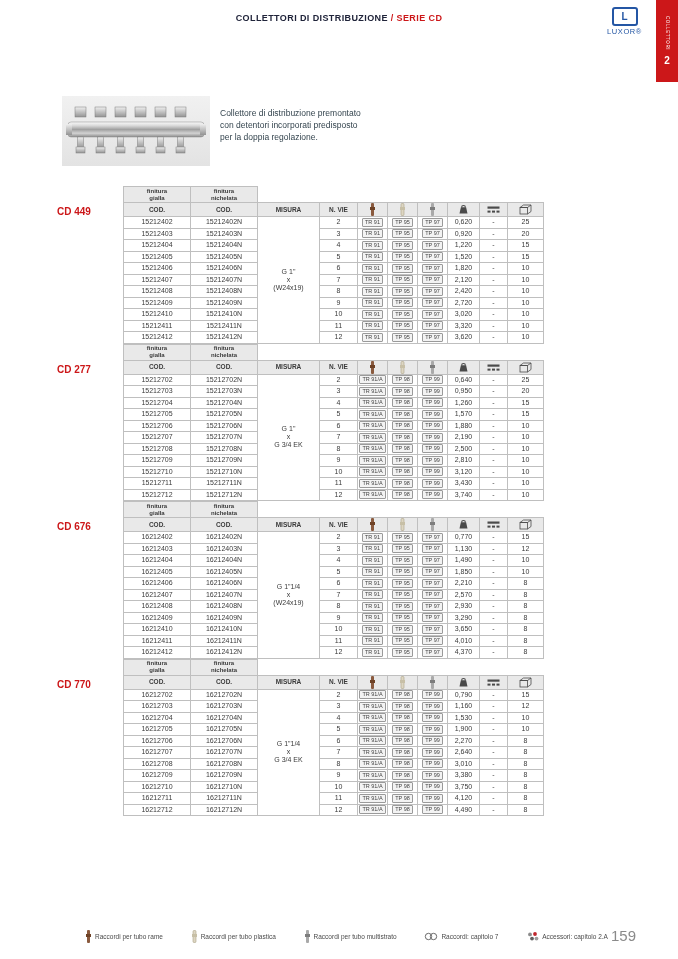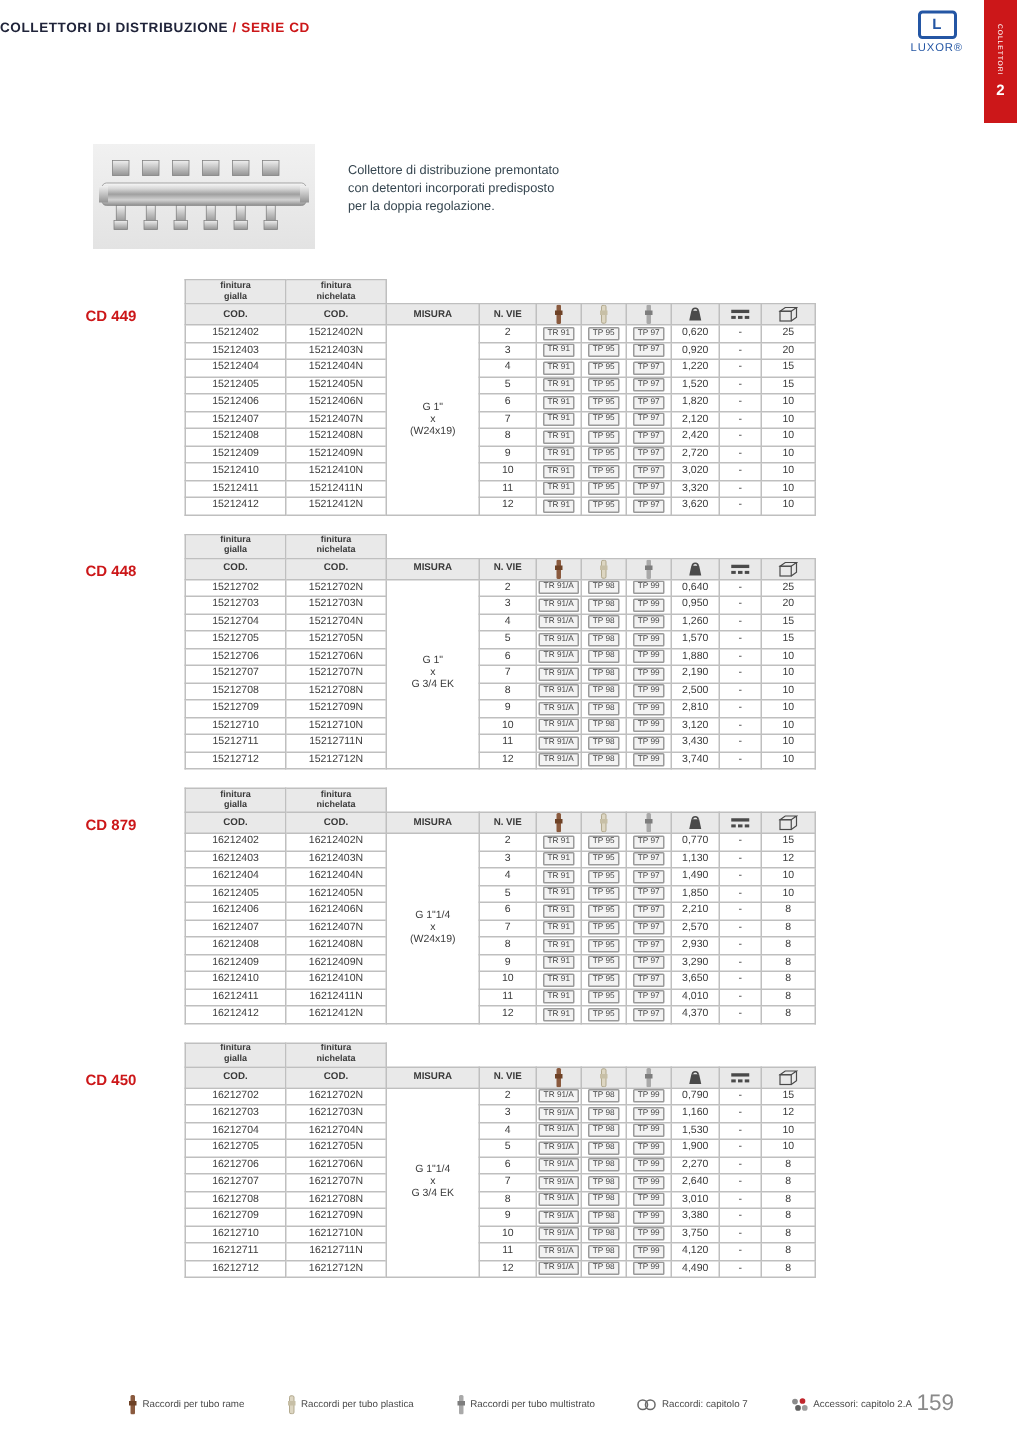--- a/index.html
+++ b/index.html
@@ -3,21 +3,21 @@
 <meta charset="utf-8">
 <style>
   * { margin:0; padding:0; box-sizing:border-box; }
   html,body { background:#fff; }
   body {
     width:678px; height:959px; position:relative; overflow:hidden;
     font-family:"Liberation Sans", sans-serif; color:#333;
   }
   
   .page-title {
-    position:absolute; top:13px; left:0; width:100%; text-align:left;
+    position:absolute; top:13px; left:0; width:100%; text-align:center;
     font-size:9px; font-weight:bold; letter-spacing:.4px; color:#20243a;
   }
   .page-title .series { color:#cc1719; }
   .logo { position:absolute; top:7px; right:36px; text-align:center; }
   .logo-mark {
     width:26px; height:19px; border:2px solid #2456a4; border-radius:3px;
     margin:0 auto 1px; display:flex; align-items:center; justify-content:center;
     color:#2456a4; font-weight:bold; font-size:10px; background:#fff;
   }
   .logo-text { font-size:7.5px; font-weight:normal; color:#2456a4; letter-spacing:.6px; }
@@ -28,26 +28,26 @@
   }
   .tab-vert { writing-mode:vertical-rl; font-size:4.5px; letter-spacing:.6px; }
   .tab-num { font-size:10px; font-weight:bold; }
   
   .product-photo {
     position:absolute; left:62px; top:96px; width:148px; height:70px;
     background:linear-gradient(180deg,#f1f1f1,#e3e3e3);
     display:flex; align-items:center; justify-content:center;
   }
   .desc {
-    position:absolute; left:232px; top:108px; width:185px;
+    position:absolute; left:220px; top:108px; width:185px;
     font-size:8.5px; line-height:1.4; color:#35454f; white-space:pre-line;
   }
   
   .tables { position:absolute; top:186px; left:123px; }
-  .table-block { position:relative; margin-bottom:12px; }
+  .table-block { position:relative; }
   .cd-label {
     position:absolute; left:-66px; top:20px;
     font-size:10px; font-weight:bold; color:#cc1719; white-space:nowrap;
   }
   table { border-collapse:collapse; table-layout:fixed; width:420px; }
   th,td {
     border:1px solid #bfbfbf; text-align:center; vertical-align:middle;
     font-size:7px; padding:0; height:11.5px; line-height:1.15; color:#3a3a3a;
     overflow:hidden;
   }
@@ -316,21 +316,21 @@
             <td><span class="tag">TP 95</span></td>
             <td><span class="tag">TP 97</span></td>
             <td>3,620</td>
             <td>-</td>
             <td>10</td>
           </tr>
         </tbody>
       </table>
     </div>
     <div class="table-block">
-      <div class="cd-label">CD 448</div>
+      <div class="cd-label">CD 277</div>
       <table>
         <colgroup>
           <col style="width:67px">
           <col style="width:67px">
           <col style="width:62px">
           <col style="width:38px">
           <col style="width:30px">
           <col style="width:30px">
           <col style="width:30px">
           <col style="width:32px">
@@ -501,21 +501,21 @@
             <td><span class="tag">TP 98</span></td>
             <td><span class="tag">TP 99</span></td>
             <td>3,740</td>
             <td>-</td>
             <td>10</td>
           </tr>
         </tbody>
       </table>
     </div>
     <div class="table-block">
-      <div class="cd-label">CD 879</div>
+      <div class="cd-label">CD 676</div>
       <table>
         <colgroup>
           <col style="width:67px">
           <col style="width:67px">
           <col style="width:62px">
           <col style="width:38px">
           <col style="width:30px">
           <col style="width:30px">
           <col style="width:30px">
           <col style="width:32px">
@@ -686,21 +686,21 @@
             <td><span class="tag">TP 95</span></td>
             <td><span class="tag">TP 97</span></td>
             <td>4,370</td>
             <td>-</td>
             <td>8</td>
           </tr>
         </tbody>
       </table>
     </div>
     <div class="table-block">
-      <div class="cd-label">CD 450</div>
+      <div class="cd-label">CD 770</div>
       <table>
         <colgroup>
           <col style="width:67px">
           <col style="width:67px">
           <col style="width:62px">
           <col style="width:38px">
           <col style="width:30px">
           <col style="width:30px">
           <col style="width:30px">
           <col style="width:32px">

